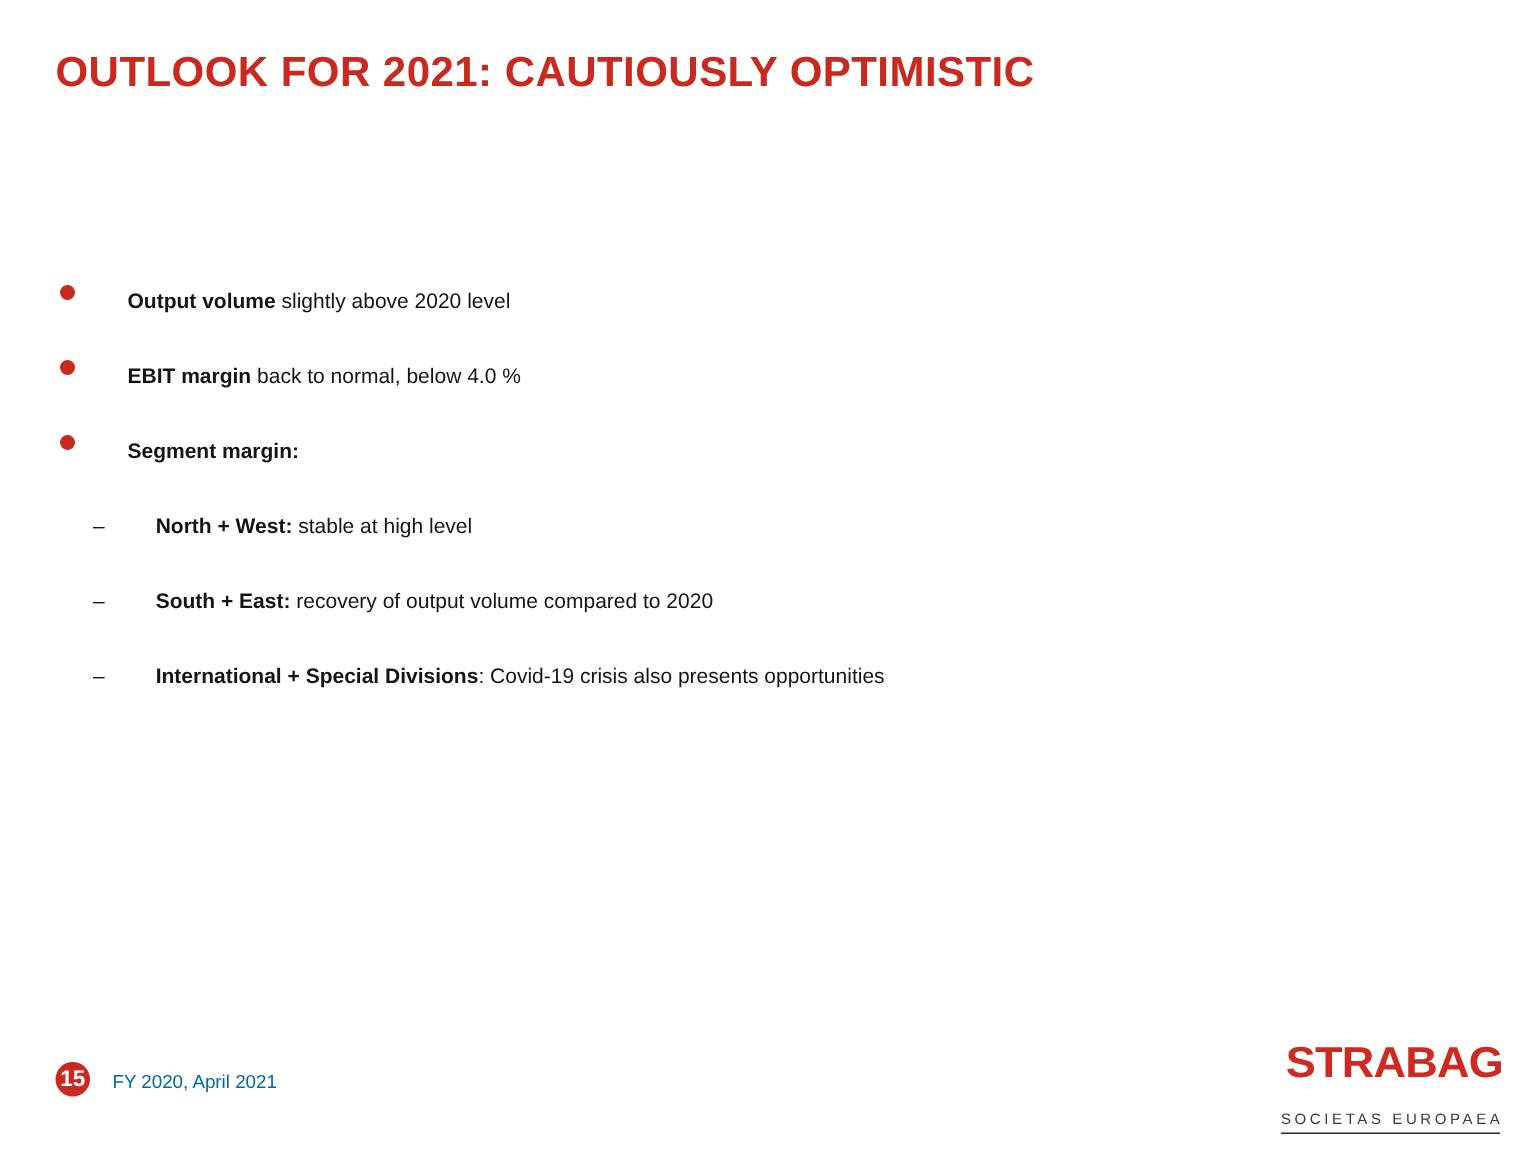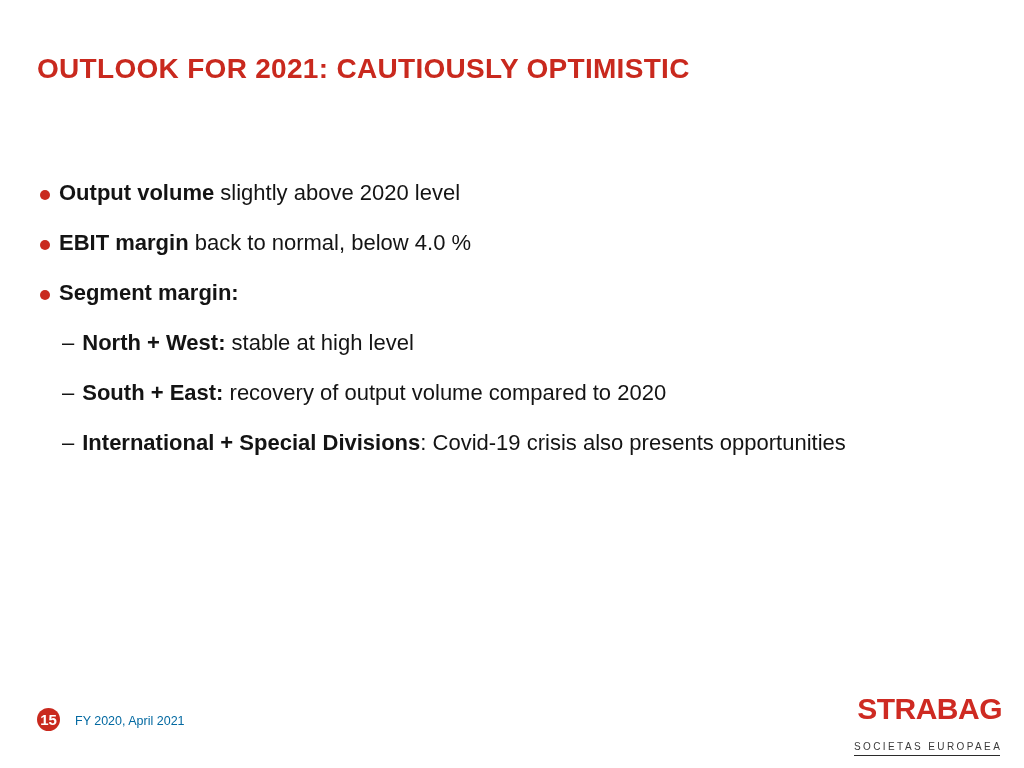--- a/index.html
+++ b/index.html
@@ -17,36 +17,36 @@
   }
   .slide-title {
     position: absolute;
     left: 37px;
     top: 32px;
     font-size: 28px;
     font-weight: bold;
     letter-spacing: 0.3px;
     color: #C9291E;
     white-space: nowrap;
-    margin-top: 21px;
   }
   .bullet-list {
     position: absolute;
     left: 40px;
     top: 180px;
     width: 960px;
   }
   .bullet-row {
     display: flex;
-    align-items: flex-start;
+    align-items: flex-end;
     height: 28px;
     margin-bottom: 22px;
-    font-size: 22px;
+    font-size: 14px;
     color: #141414;
     white-space: nowrap;
+    gap: 26px;
   }
   .bullet-row.level2 {
     padding-left: 22px;
   }
   .dot {
     width: 10px;
     height: 10px;
     border-radius: 50%;
     background: #C9291E;
     align-self: center;

